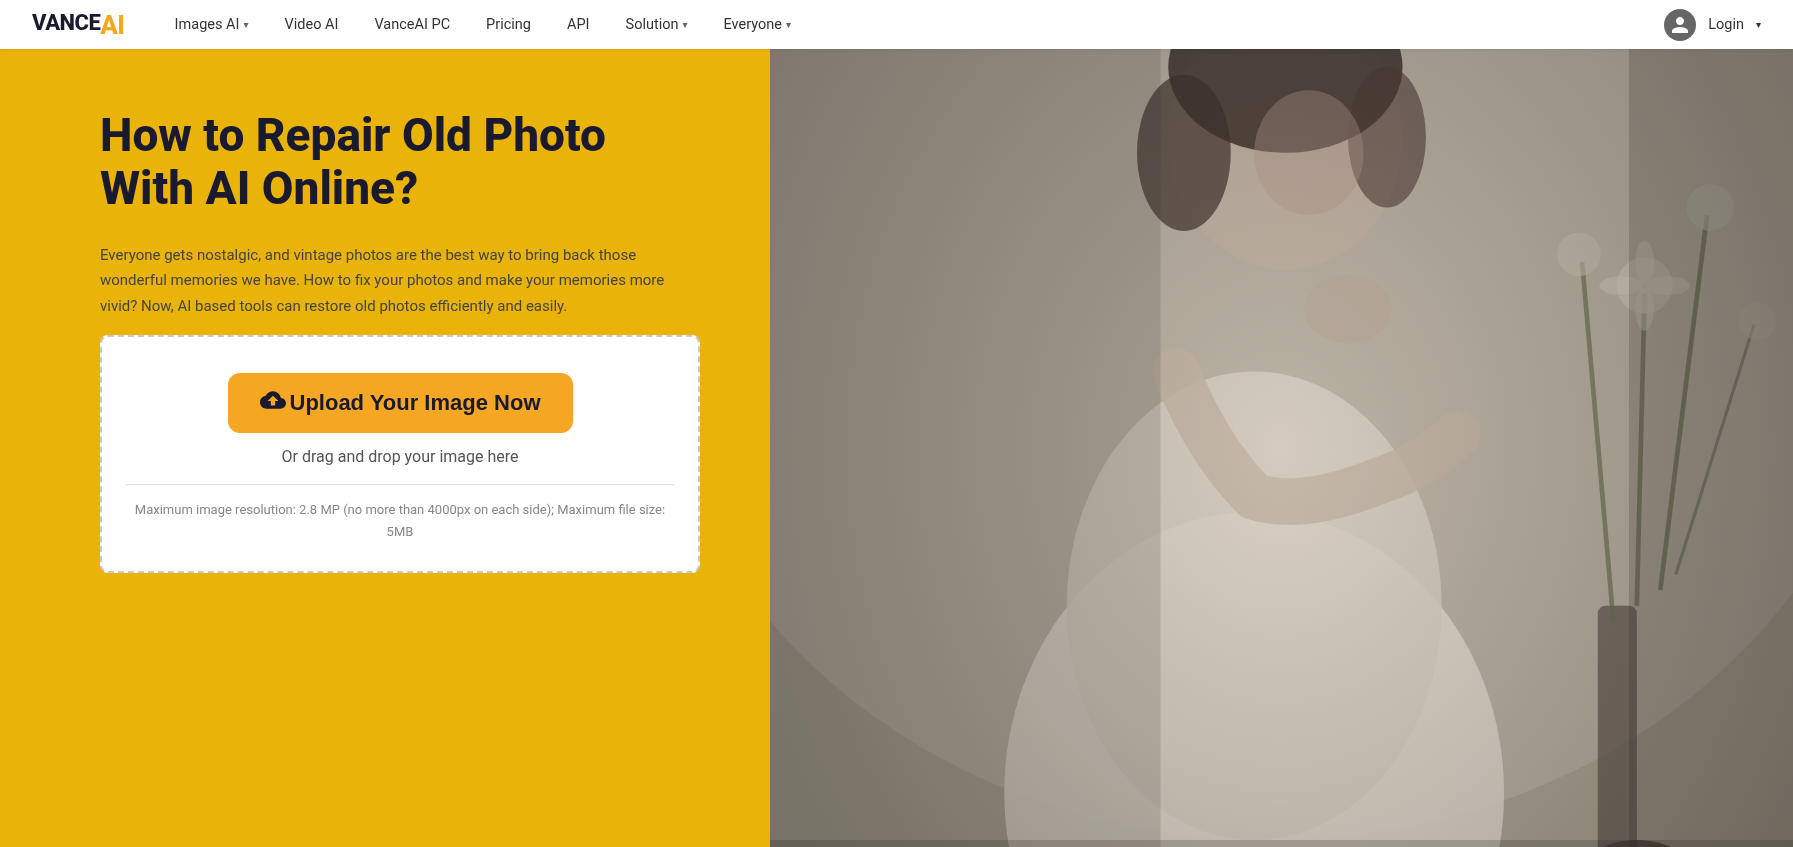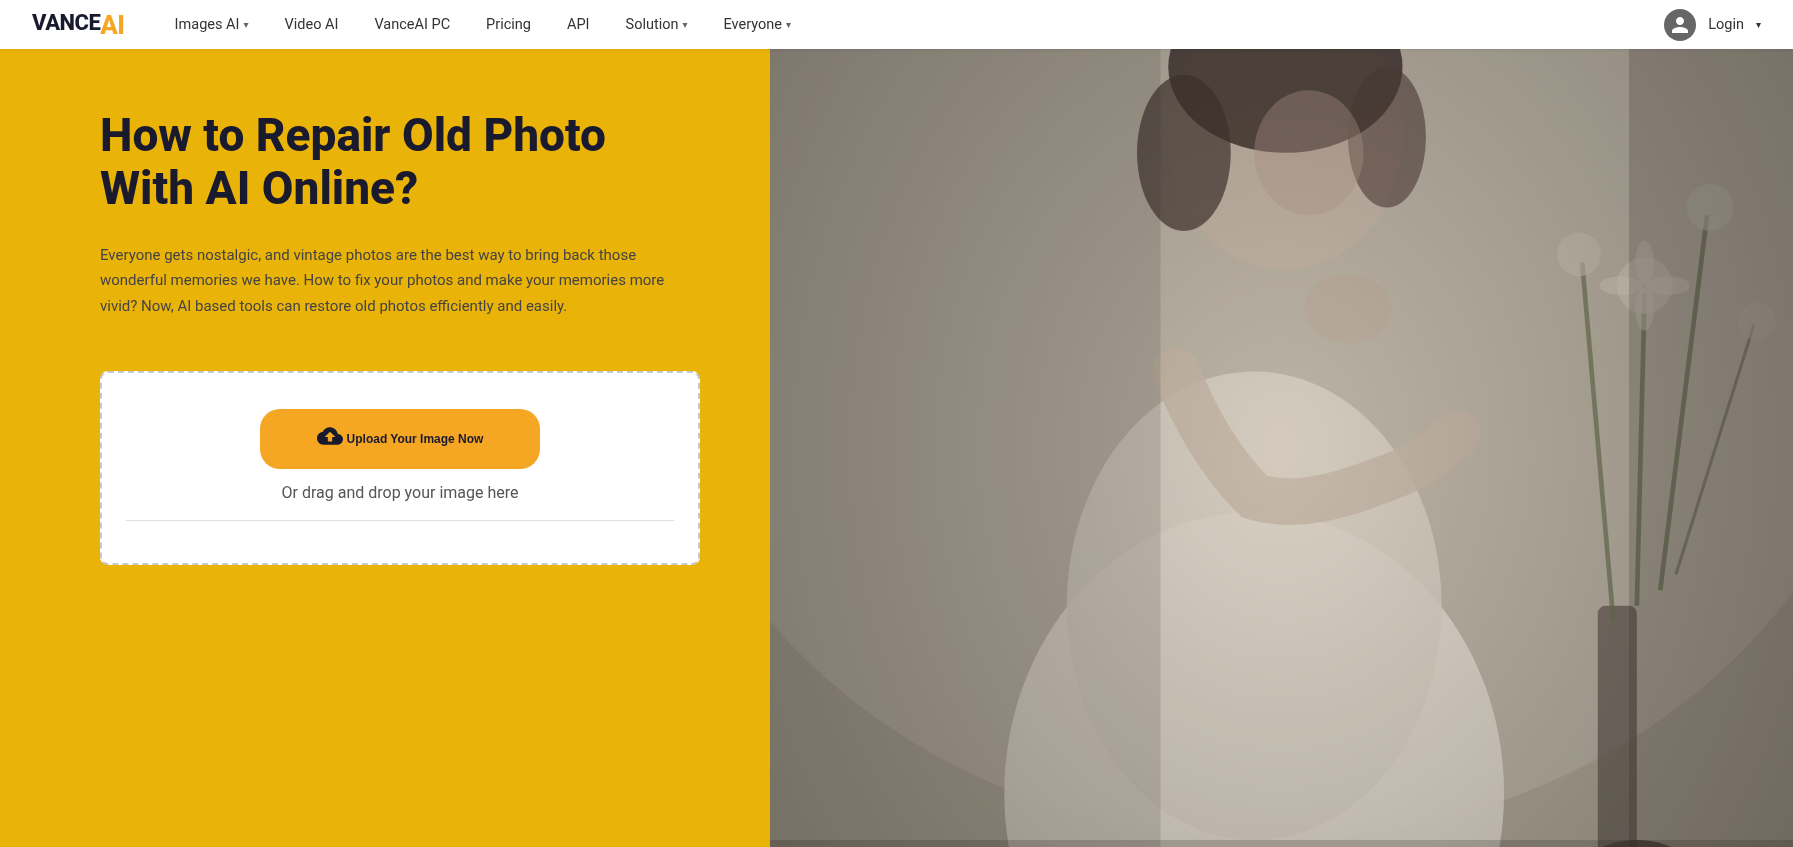--- a/index.html
+++ b/index.html
@@ -123,21 +123,21 @@
       line-height: 1.15;
       margin-bottom: 28px;
       max-width: 600px;
     }
 
     .hero-description {
       font-size: 15px;
       line-height: 1.7;
       color: #444;
       max-width: 600px;
-      margin-bottom: 52px;
+      margin-bottom: 16px;
     }
 
     
     .upload-area {
       border: 2px dashed #c8c8d0;
       border-radius: 8px;
       padding: 36px 24px 28px 24px;
       max-width: 600px;
       background: #fff;
       display: flex;
@@ -145,23 +145,23 @@
       align-items: center;
     }
 
     .upload-btn {
       display: flex;
       align-items: center;
       gap: 4px;
       background: #f5a623;
       color: #1a1a2e;
       border: none;
-      border-radius: 20px;
+      border-radius: 12px;
       padding: 14px 32px;
-      font-size: 12px;
+      font-size: 22px;
       font-weight: 700;
       cursor: pointer;
       min-width: 280px;
       justify-content: center;
       transition: background 0.2s;
     }
 
     .upload-btn-icon {
       font-size: 22px;
     }
@@ -272,20 +272,21 @@
         <span class="upload-btn-icon">
           <svg width="26" height="26" viewBox="0 0 24 24" fill="#1a1a2e">
             <path d="M19.35 10.04A7.49 7.49 0 0012 4C9.11 4 6.6 5.64 5.35 8.04A5.994 5.994 0 000 14c0 3.31 2.69 6 6 6h13c2.76 0 5-2.24 5-5 0-2.64-2.05-4.78-4.65-4.96zM14 13v4h-4v-4H7l5-5 5 5h-3z"></path>
           </svg>
         </span>
         <span>Upload Your Image Now</span>
       </button>
       <p class="drag-drop-text">Or drag and drop your image here</p>
       <hr class="upload-divider">
       <div class="upload-info">
+        <p>Maximum image resolution: 2.8 MP (no more than 4000px on each side); Maximum file size: 5MB</p>
       </div>
     </div>
   </div>
 
   <div class="right-panel">
     <div class="hero-photo-placeholder">
       <svg class="vintage-photo-svg" viewBox="0 0 655 798" xmlns="http://www.w3.org/2000/svg" preserveAspectRatio="xMidYMid slice">
         <defs>
           <filter id="grain">
             <feTurbulence type="fractalNoise" baseFrequency="0.65" numOctaves="3" stitchTiles="stitch"></feTurbulence>

